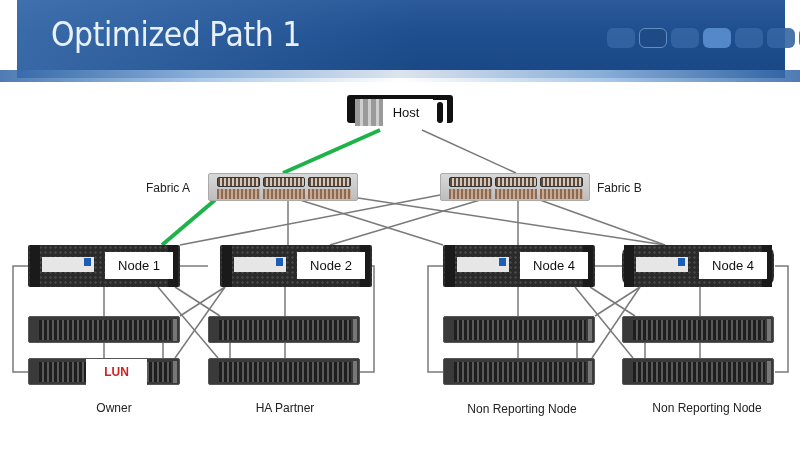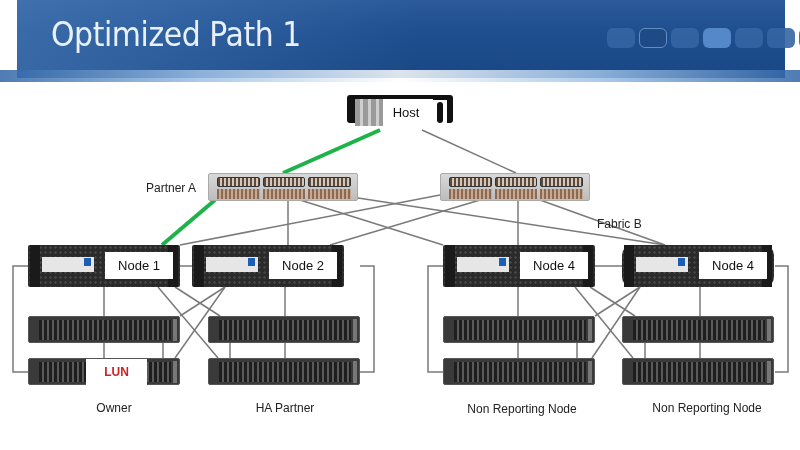--- a/index.html
+++ b/index.html
@@ -126,44 +126,44 @@
       <span></span>
       <span></span>
       <span></span>
     </div>
   <div class="row2">
       <span></span>
       <span></span>
       <span></span>
     </div>
 </div>
-<div class="sw-label" style="left:146px;top:181px;">Partner A</div>
+<div class="sw-label" style="left:146px;top:181px;">Fabric A</div>
 
 <div class="device switch" style="left:440px;top:173px;">
   <div class="row1">
       <span></span>
       <span></span>
       <span></span>
     </div>
   <div class="row2">
       <span></span>
       <span></span>
       <span></span>
     </div>
 </div>
-<div class="sw-label" style="left:597px;top:181px;margin-top:36px;">Fabric B</div>
+<div class="sw-label" style="left:597px;top:181px;">Fabric B</div>
 
 <div class="device node" style="left:28px;top:245px;">
   <div class="bezel"></div>
     <div class="bezel-r"></div>
   <div class="tag"></div>
     <div class="logo"></div>
   <div class="label">Node 1</div>
 </div>
-<div class="device node" style="left:192px;top:245px;">
+<div class="device node" style="left:220px;top:245px;">
   <div class="bezel"></div>
     <div class="bezel-r"></div>
   <div class="tag"></div>
     <div class="logo"></div>
   <div class="label">Node 2</div>
 </div>
 <div class="device node" style="left:443px;top:245px;">
   <div class="bezel"></div>
     <div class="bezel-r"></div>
   <div class="tag"></div>

